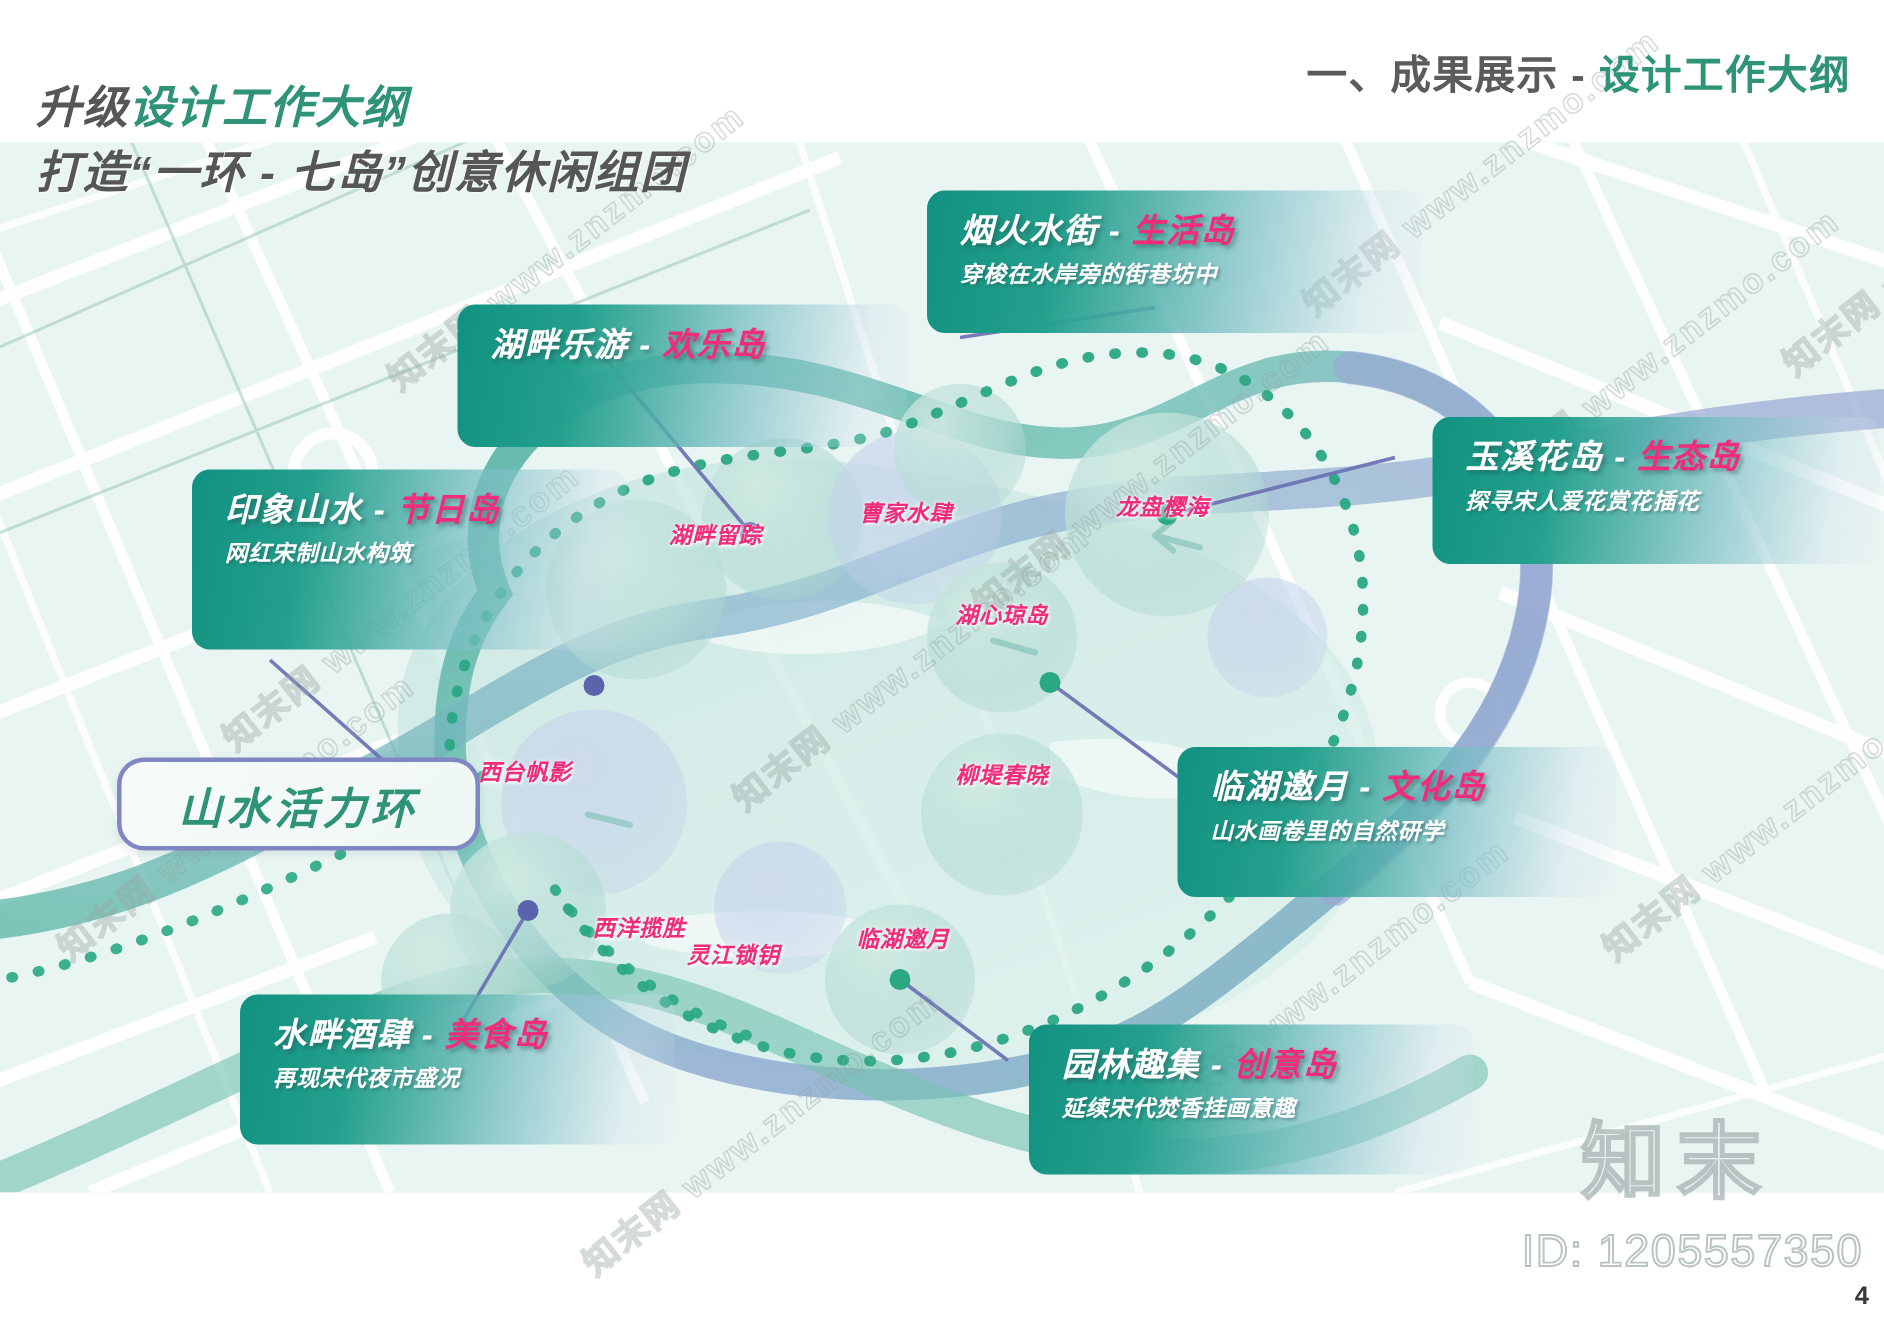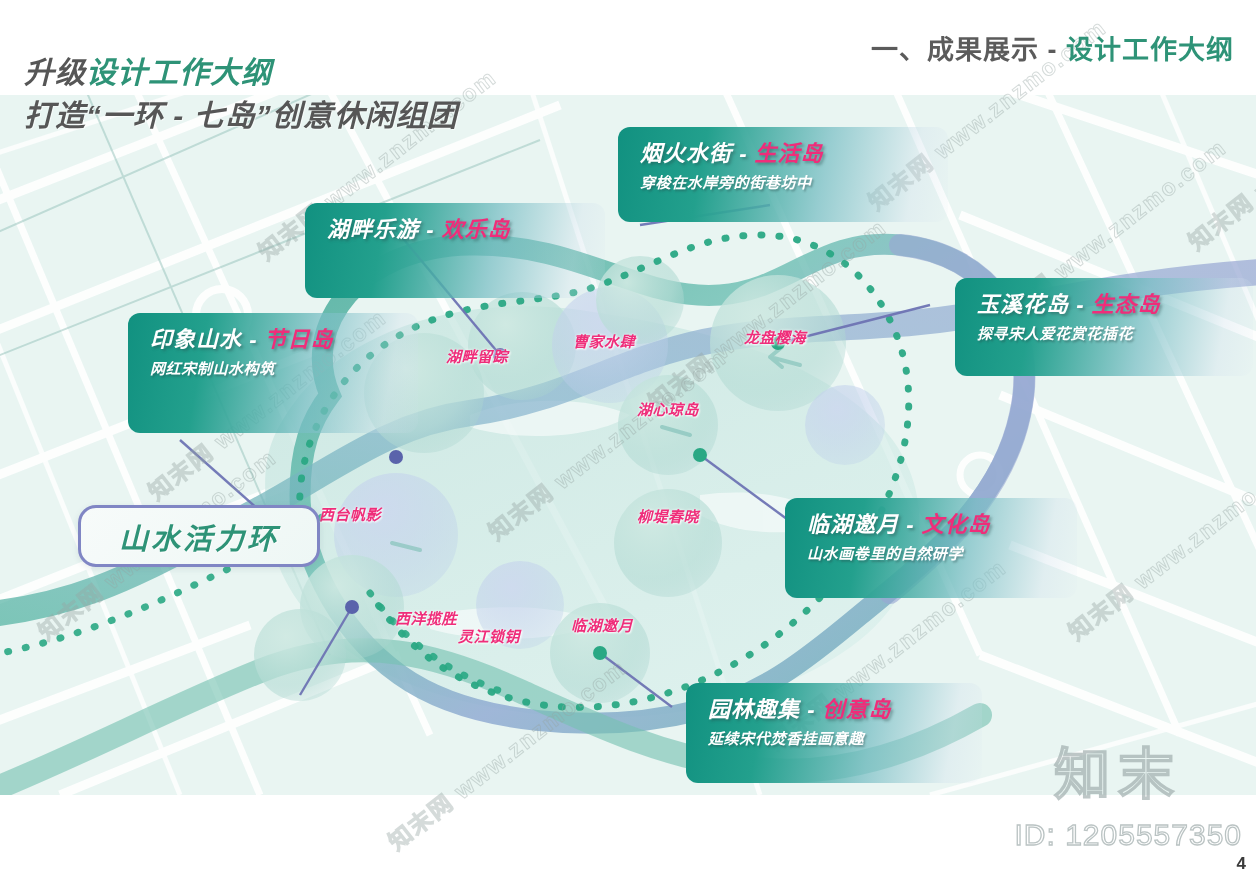--- a/index.html
+++ b/index.html
@@ -300,20 +300,26 @@
     <div class="t2">探寻宋人爱花赏花插花</div>
   </div>
 
   <div class="card" style="left:785px;top:498px;width:292px;height:100px;">
     <div class="t1">
       <span>临湖邀月</span><span> - </span><span class="pink">文化岛</span>
     </div>
     <div class="t2">山水画卷里的自然研学</div>
   </div>
 
+  <div class="card" style="left:160px;top:663px;width:290px;height:100px;">
+    <div class="t1">
+      <span>水畔酒肆</span><span> - </span><span class="pink">美食岛</span>
+    </div>
+    <div class="t2">再现宋代夜市盛况</div>
+  </div>
 
   <div class="card" style="left:686px;top:683px;width:296px;height:100px;">
     <div class="t1">
       <span>园林趣集</span><span> - </span><span class="pink">创意岛</span>
     </div>
     <div class="t2">延续宋代焚香挂画意趣</div>
   </div>
 
   <div class="spot" style="left:446px;top:345px;">湖畔留踪</div>
   <div class="spot" style="left:573px;top:330px;">曹家水肆</div>

